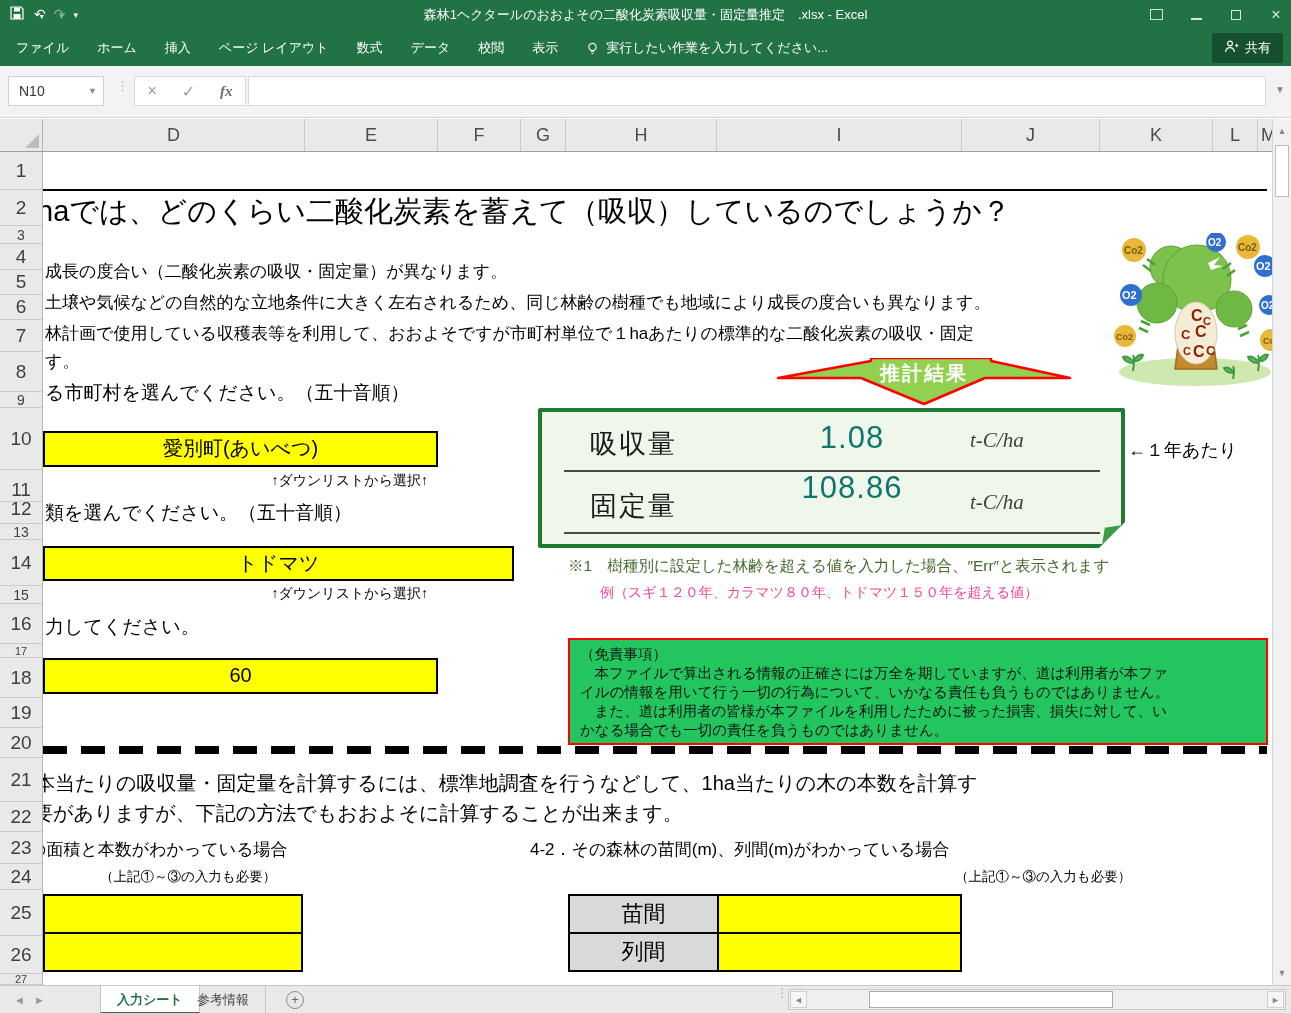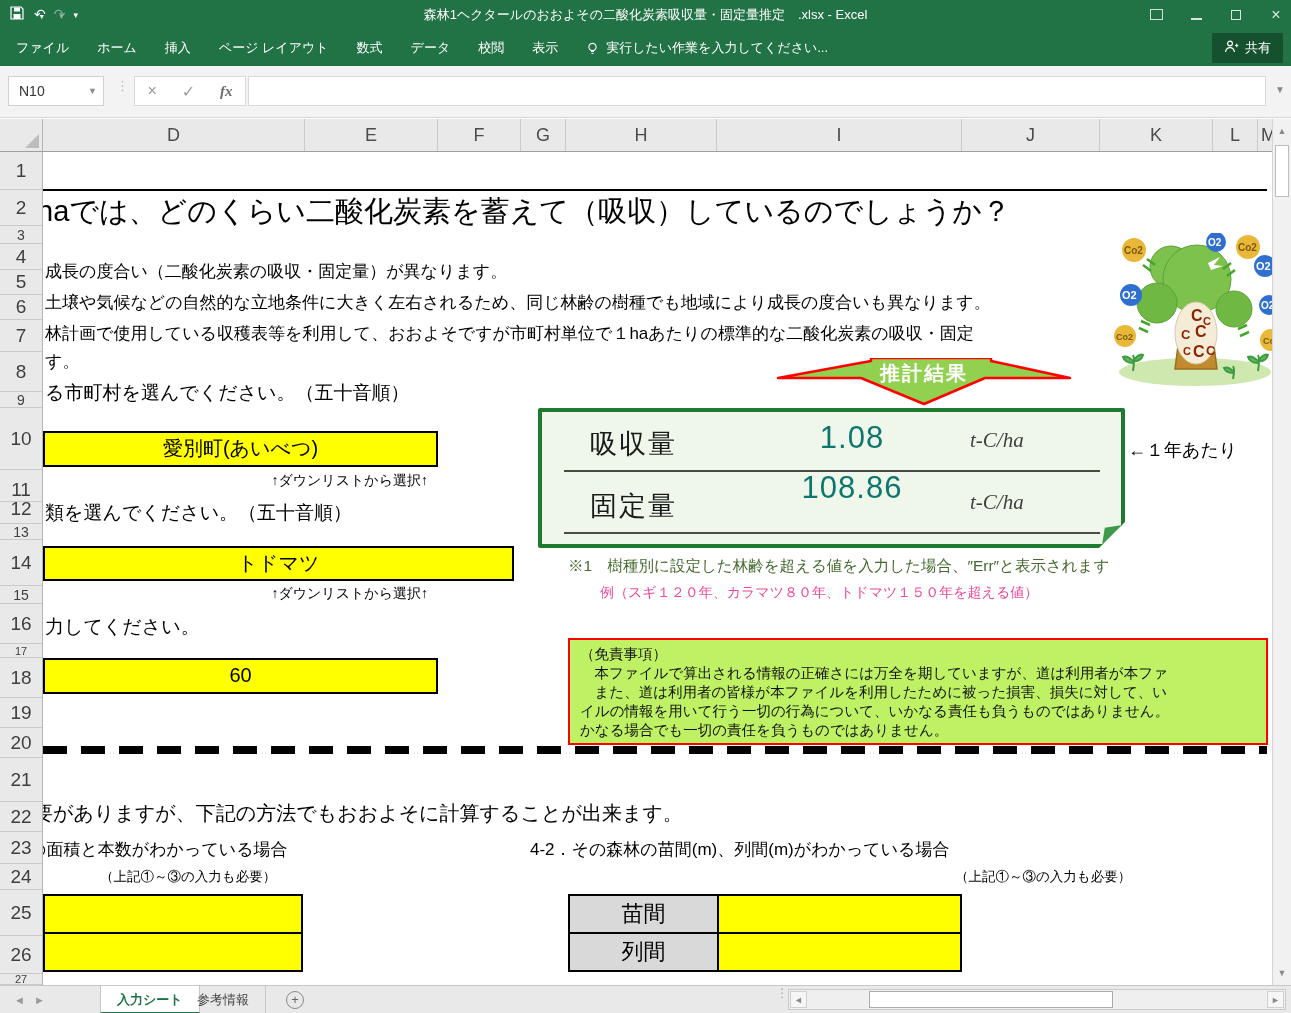--- a/index.html
+++ b/index.html
@@ -71,21 +71,21 @@
   .res-value { position:absolute; left:210px; width:200px; text-align:center; font-size:31px; font-weight:300; letter-spacing:1px; color:#0f766e; }
   .res-unit { position:absolute; left:428px; font-size:21px; font-style:italic; font-family:"Liberation Serif", serif; color:#404040; }
   .res-line { position:absolute; left:22px; width:536px; height:2px; background:#4a4a4a; }
   #fold-cut { position:absolute; right:-4px; bottom:-4px; width:26px; height:26px; background:#fff; clip-path:polygon(100% 0,100% 100%,0 100%); }
   #fold { position:absolute; right:-1px; bottom:-1px; width:20px; height:20px; background:#3f9b4c; clip-path:polygon(0 100%,100% 0,14% 14%); }
   #per-year { left:1085px; top:286px; font-size:18px; color:#000; }
 
   #note1-l1 { left:525px; top:404px; font-size:15.5px; color:#44682d; }
   #note1-l2 { left:557px; top:432px; font-size:14px; color:#ec4899; }
 
-  #disclaimer { left:525px; top:486px; width:700px; height:107px; border:2px solid #f00; background:#bef264; padding:5px 10px 0 10px; }
+  #disclaimer { left:525px; top:486px; width:700px; height:107px; border:2px solid #f00; background:#22c55e; padding:5px 10px 0 10px; }
   #disclaimer div { font-size:14.5px; line-height:19px; color:#111; white-space:nowrap; overflow:hidden; }
 
   #dashline { left:0; top:594px; width:1224px; height:8px; background:repeating-linear-gradient(90deg,#000 0 24px,transparent 24px 38px); }
 
   #sec4-l1 { left:-8px; top:618px; font-size:20px; }
   #sec4-l2 { left:-10px; top:648px; font-size:20px; }
   #case1-label { left:-14px; top:686px; font-size:17px; }
   #case2-label { left:487px; top:686px; font-size:17px; }
   .case-note { font-size:13.5px; color:#000; }
   #case-note1 { left:57px; top:716px; }
@@ -276,27 +276,28 @@
       <span id="fold"></span>
     </div>
     <div class="abs" id="per-year">←１年あたり</div>
 
     <div class="abs" id="note1-l1">※1　樹種別に設定した林齢を超える値を入力した場合、″Err″と表示されます</div>
     <div class="abs" id="note1-l2">例（スギ１２０年、カラマツ８０年、トドマツ１５０年を超える値）</div>
 
     <div class="abs" id="disclaimer">
       <div>（免責事項）</div>
       <div>　本ファイルで算出される情報の正確さには万全を期していますが、道は利用者が本ファ</div>
+      <div>イルの情報を用いて行う一切の行為について、いかなる責任も負うものではありません。</div>
       <div>　また、道は利用者の皆様が本ファイルを利用したために被った損害、損失に対して、い</div>
-      <div>イルの情報を用いて行う一切の行為について、いかなる責任も負うものではありません。</div>
       <div>かなる場合でも一切の責任を負うものではありません。</div>
     </div>
 
     <div class="abs" id="dashline"></div>
 
+    <div class="abs" id="sec4-l1">本当たりの吸収量・固定量を計算するには、標準地調査を行うなどして、1ha当たりの木の本数を計算す</div>
     <div class="abs" id="sec4-l2">要がありますが、下記の方法でもおおよそに計算することが出来ます。</div>
     <div class="abs" id="case1-label">の面積と本数がわかっている場合</div>
     <div class="abs" id="case2-label">4-2．その森林の苗間(m)、列間(m)がわかっている場合</div>
     <div class="abs case-note" id="case-note1">（上記①～③の入力も必要）</div>
     <div class="abs case-note" id="case-note2">（上記①～③の入力も必要）</div>
 
     <div class="inpcell" id="area-cell"></div>
     <div class="inpcell" id="count-cell"></div>
     <div class="gcell" id="rowsp-label">列間</div>
     <div class="gcell" id="seed-label">苗間</div>

